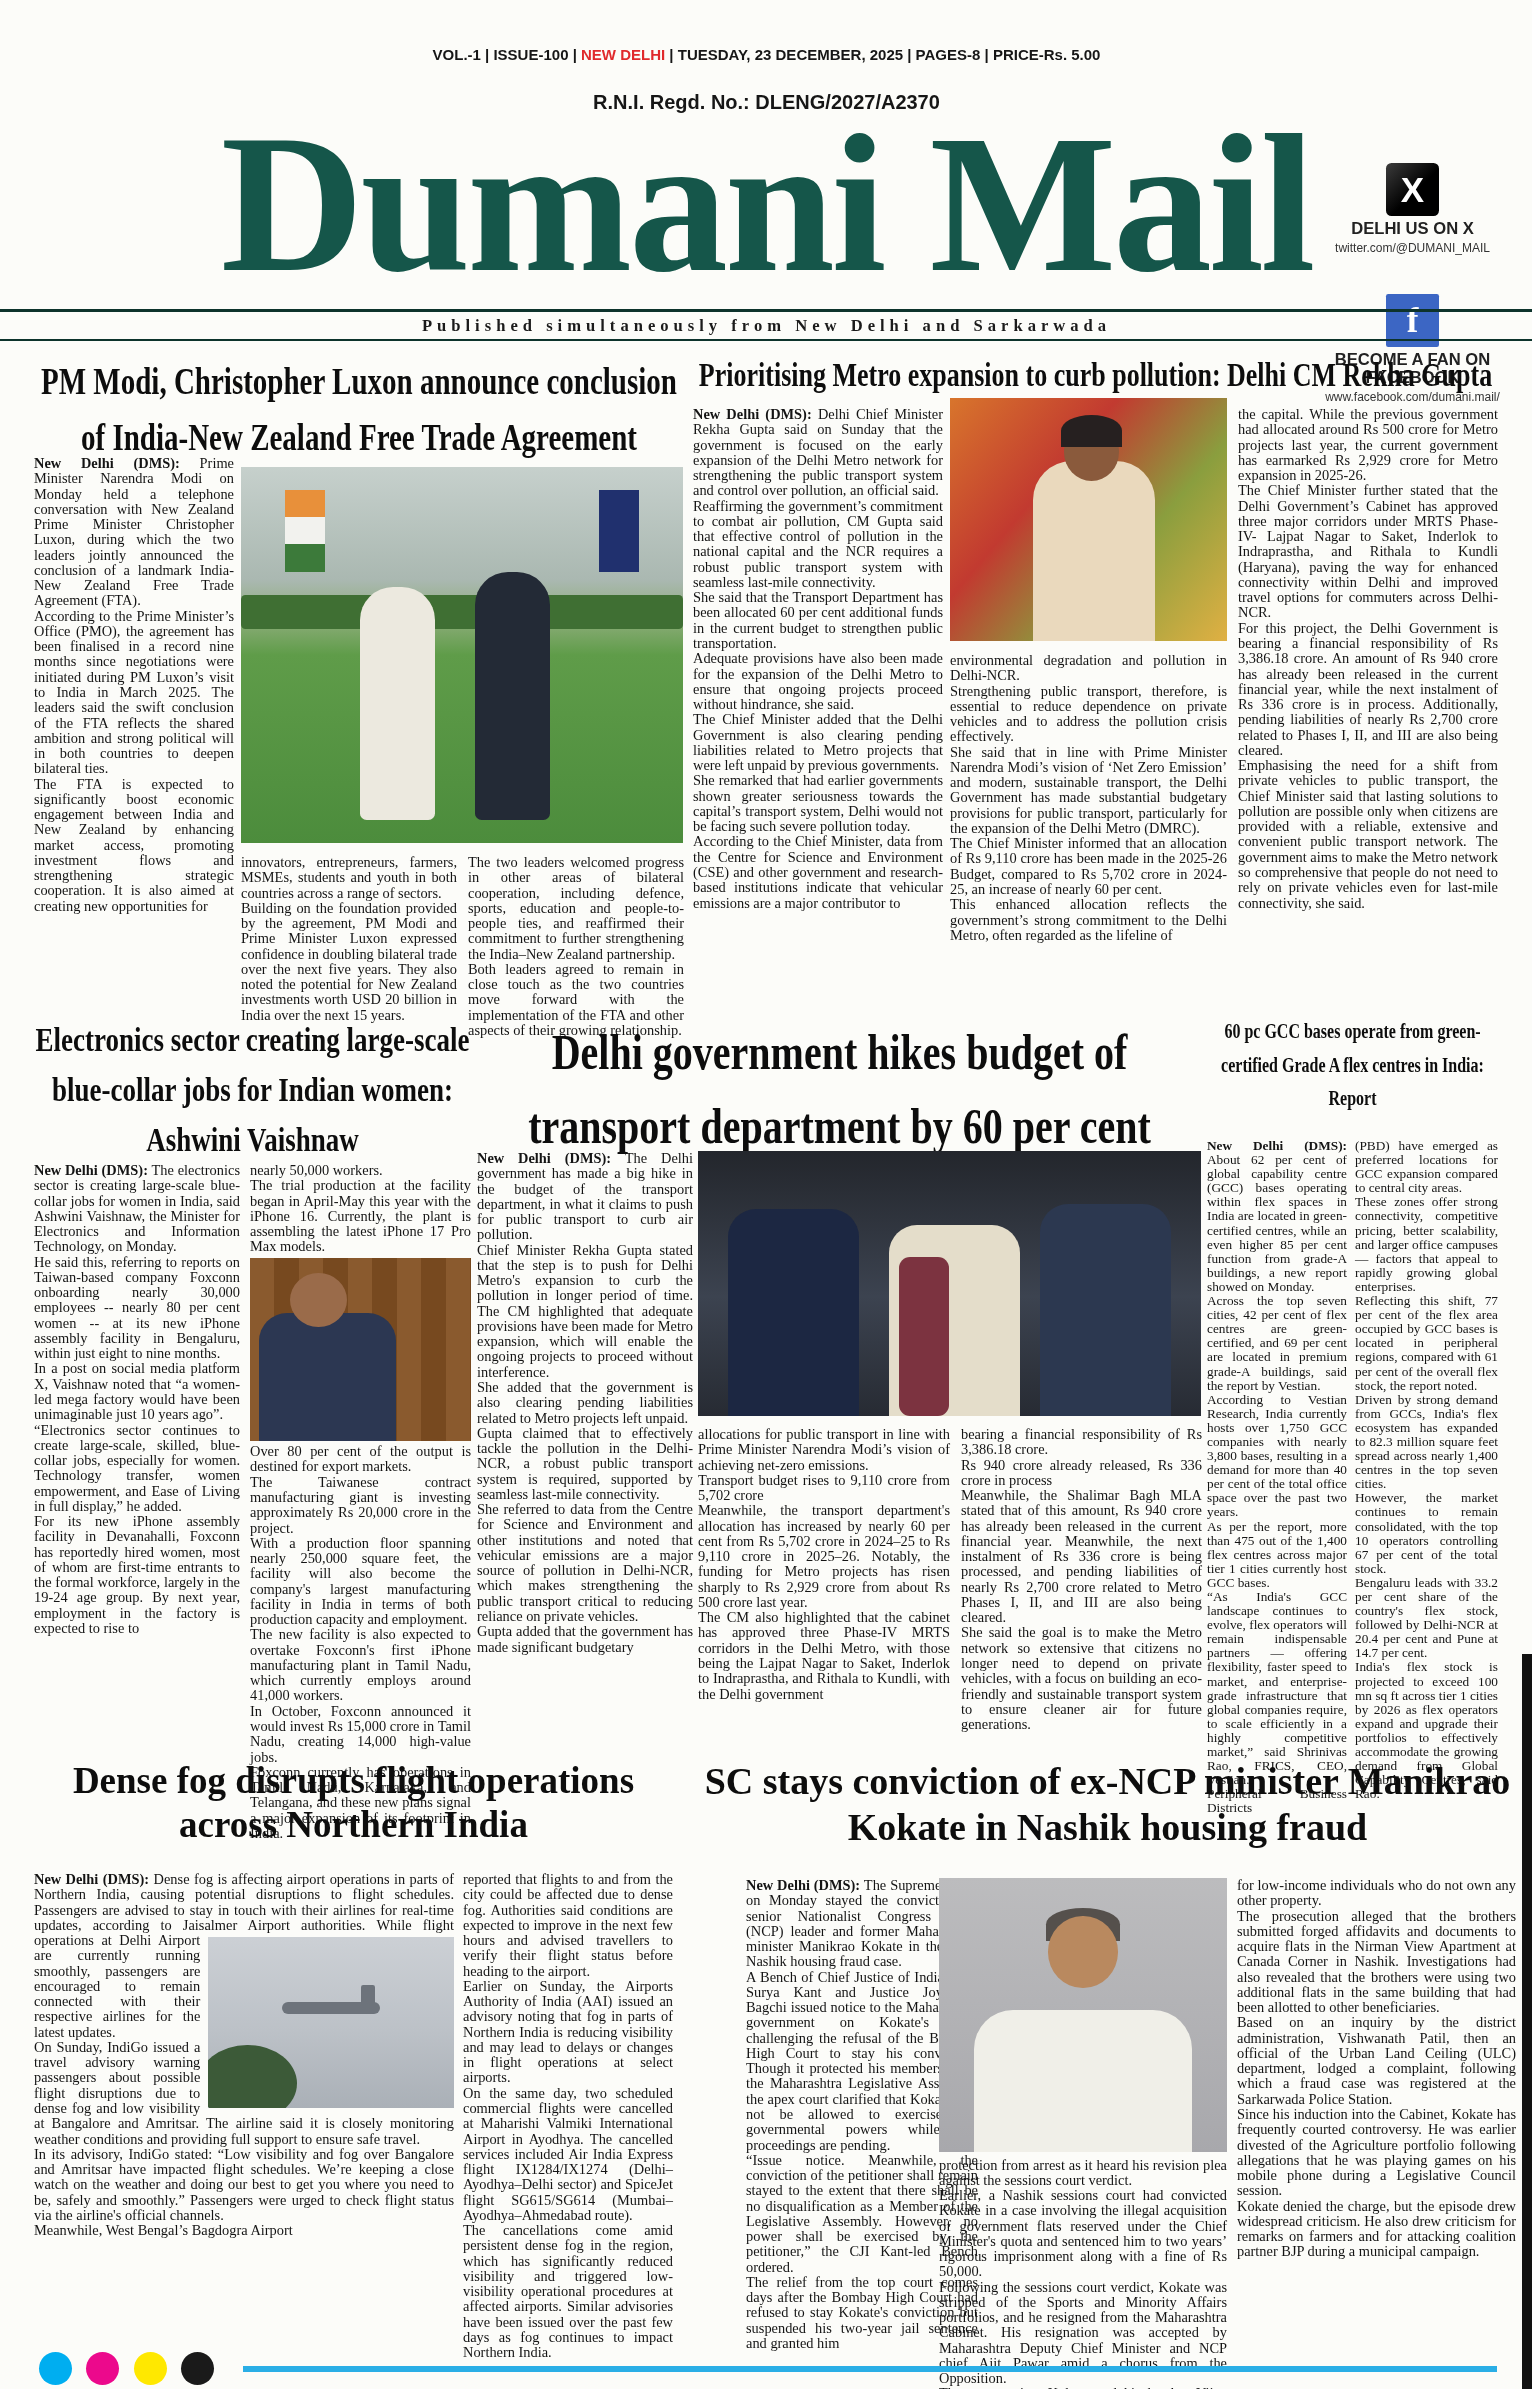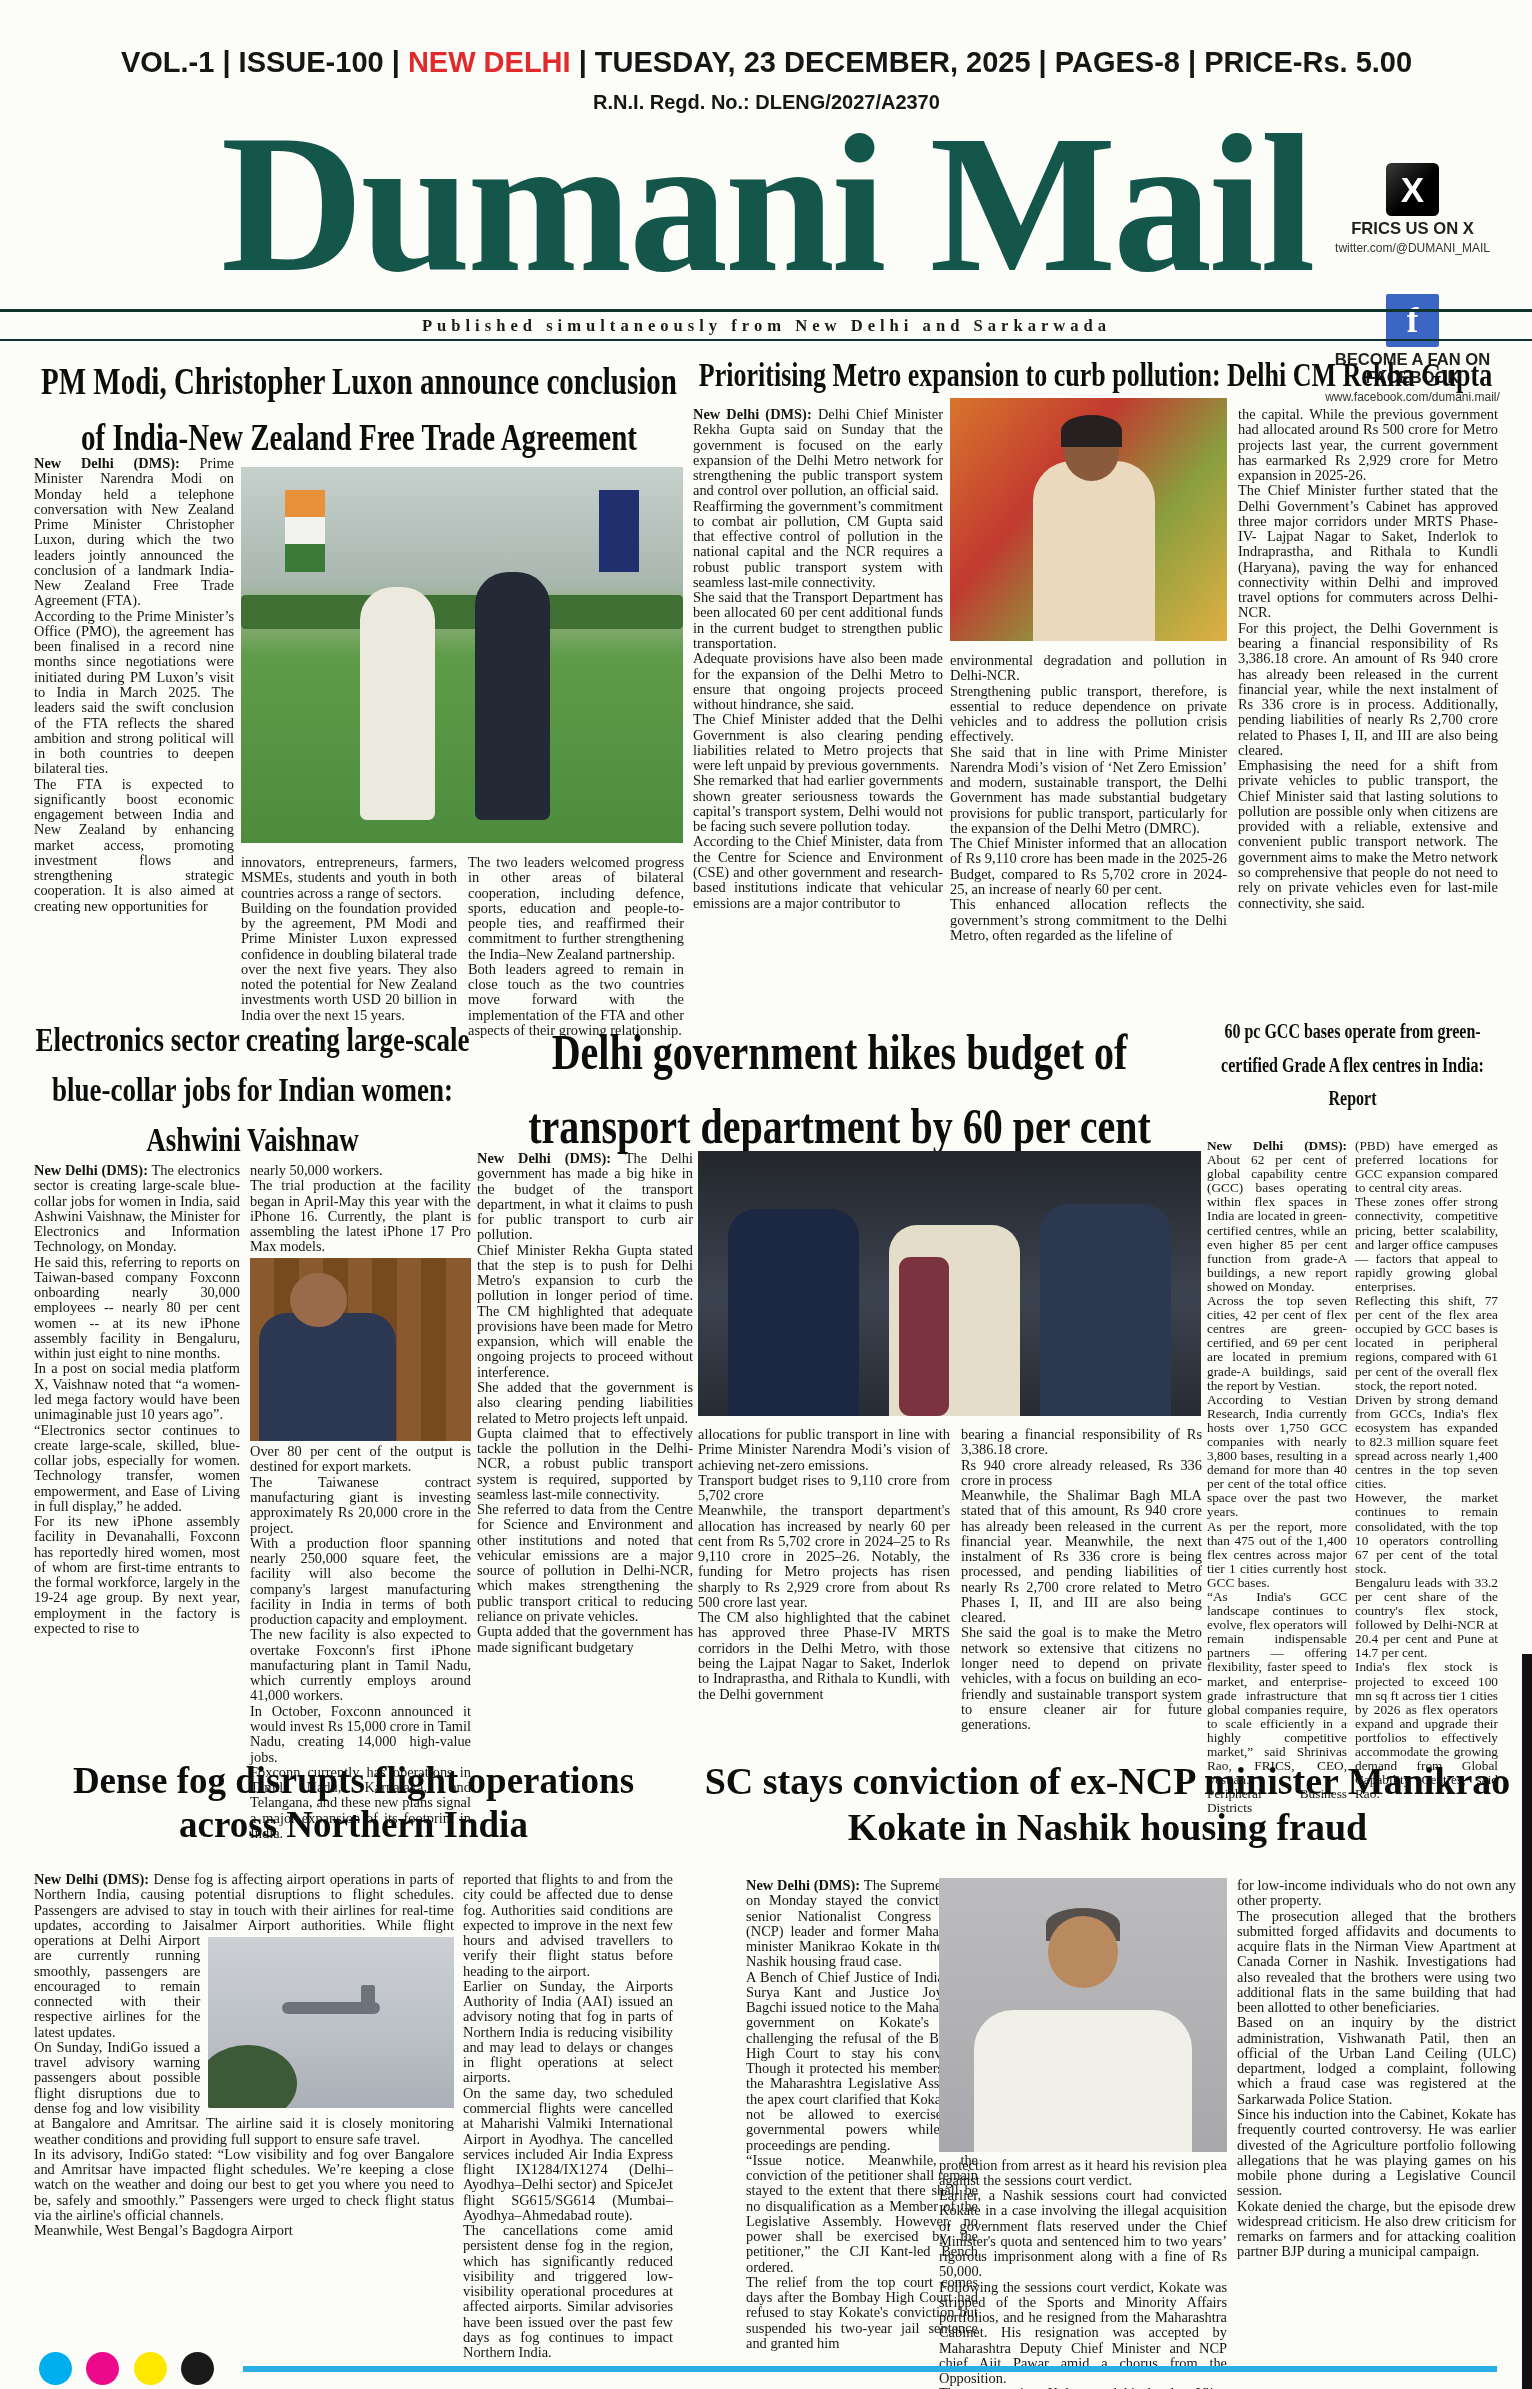--- a/index.html
+++ b/index.html
@@ -1,21 +1,21 @@
 <!DOCTYPE html>
 <html style="font-size:8.8px"><head>
 <meta charset="utf-8">
 <style>
   html,body{margin:0;padding:0;background:#e8e8e4;}
   #page{position:relative;width:1533px;height:2389px;background:#fcfcf9;margin:0 auto;
         font-family:"Liberation Serif", serif;color:#111;overflow:hidden;}
   .abs{position:absolute;}
   
   .edition-line{top:46px;left:0;width:100%;text-align:center;
-    font-family:"Liberation Sans", sans-serif;font-weight:bold;font-size:29px;letter-spacing:0px;color:#161616;}
+    font-family:"Liberation Sans", sans-serif;font-weight:bold;font-size:15px;letter-spacing:0px;color:#161616;}
   .edition-line .city{color:#e02a2c;}
   .rni-line{top:91px;left:0;width:100%;text-align:center;
     font-family:"Liberation Sans", sans-serif;font-weight:bold;font-size:20px;color:#161616;}
   .masthead{top:105px;left:0;width:100%;text-align:center;font-weight:bold;
     font-size:198px;line-height:1.0;color:#15564a;letter-spacing:-3.3px;}
   .social{top:163px;right:29px;width:183px;text-align:center;font-family:"Liberation Sans", sans-serif;}
   .social .icon{display:inline-block;width:53px;height:53px;line-height:53px;text-align:center;
     font-weight:bold;font-size:35px;color:#fff;}
   .icon-x{background:linear-gradient(135deg,#3c3c3c,#000 55%);border-radius:5.5px;}
   .icon-f{background:#3c66c4;border-radius:2.2px;font-family:"Liberation Serif",serif;}
@@ -71,21 +71,21 @@
 <body>
 
 <div id="page">
 
   <div class="abs edition-line"><span>VOL.-1 | ISSUE-100 | </span><span class="city">NEW DELHI</span><span> | TUESDAY, 23 DECEMBER, 2025 | PAGES-8 | PRICE-Rs. 5.00</span></div>
   <div class="abs rni-line">R.N.I. Regd. No.: DLENG/2027/A2370</div>
   <div class="abs masthead">Dumani Mail</div>
 
   <div class="abs social">
     <div class="icon icon-x">X</div>
-    <div class="slabel">FRICS US ON X</div>
+    <div class="slabel">DELHI US ON X</div>
     <div class="shandle">twitter.com/@DUMANI_MAIL</div>
     <div class="fb-block">
       <div class="icon icon-f">f</div>
       <div class="slabel">BECOME A FAN ON FACEBOOK</div>
       <div class="shandle">www.facebook.com/dumani.mail/</div>
     </div>
   </div>
 
   <div class="abs pub-band">
     <span>Published simultaneously from New Delhi and Sarkarwada</span>

